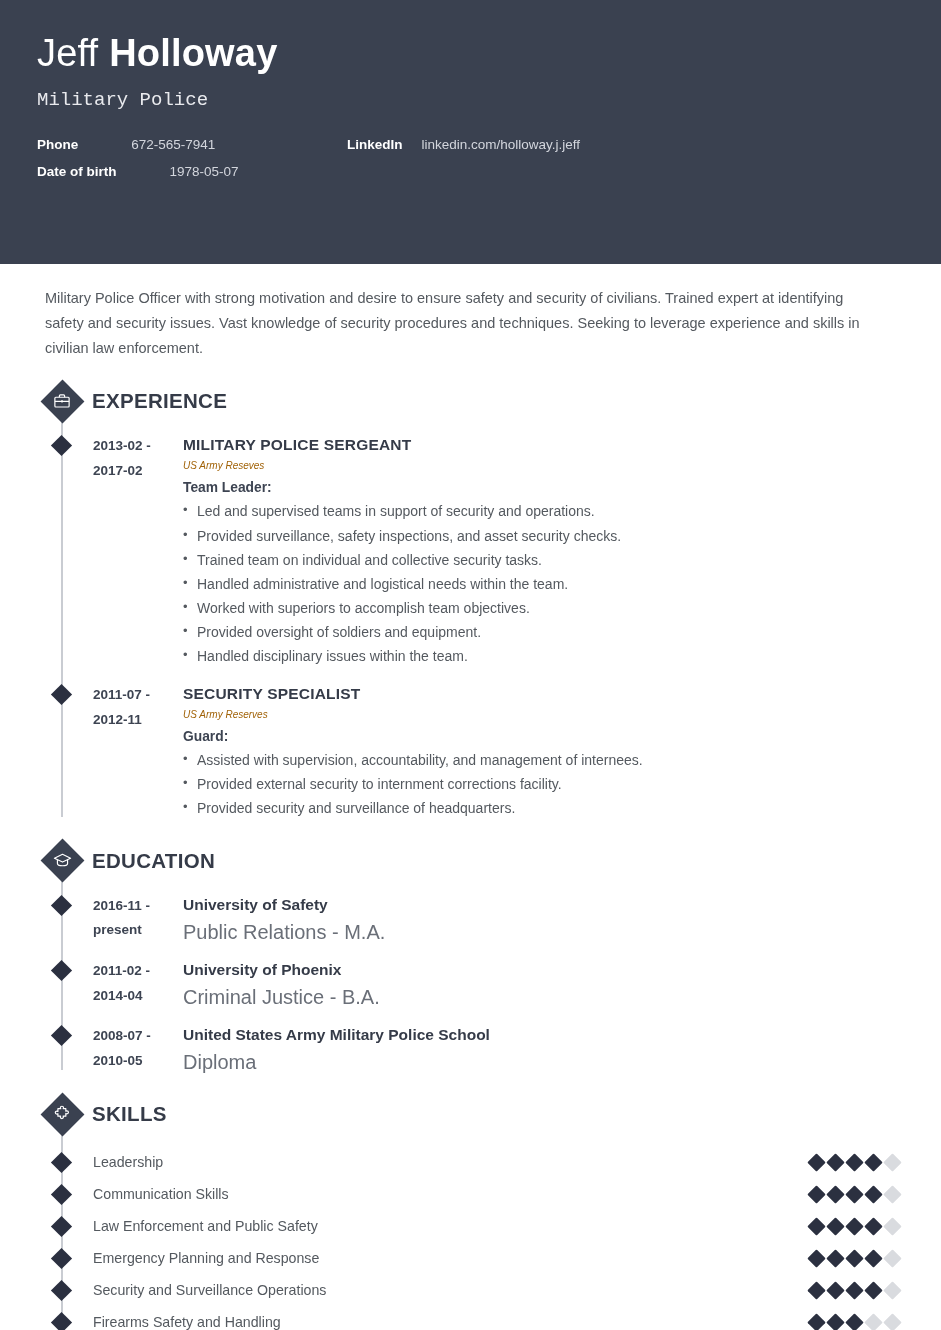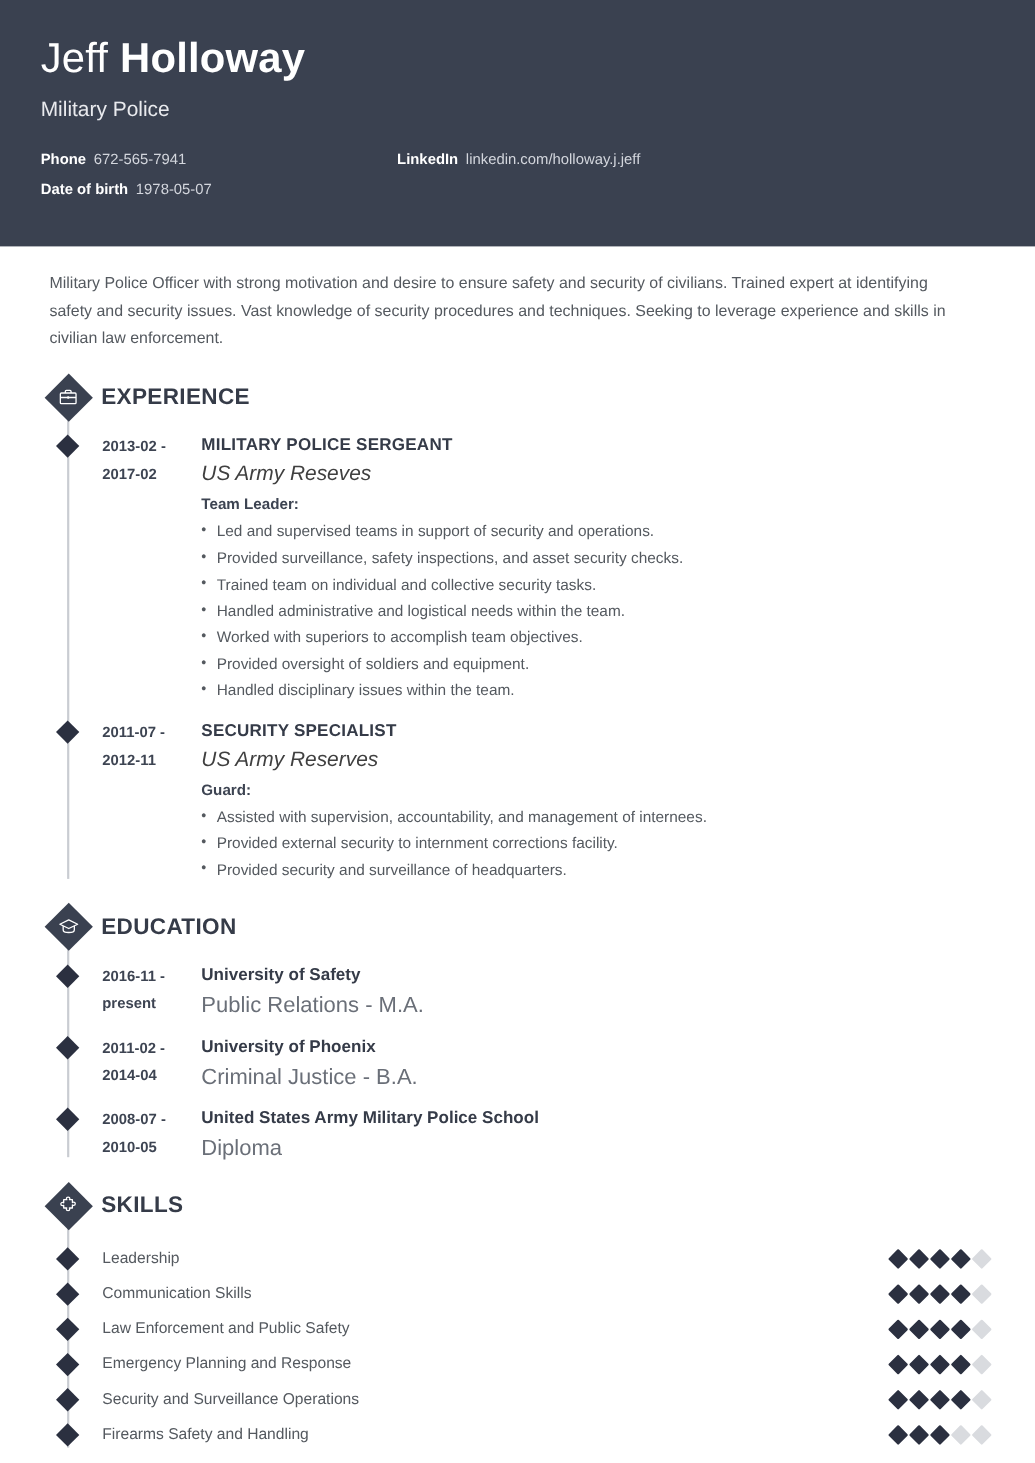--- a/index.html
+++ b/index.html
@@ -10,65 +10,68 @@
     background: #ffffff;
     font-family: "Liberation Sans", sans-serif;
     color: #3d4452;
     overflow: hidden;
   }
 
   
   .header {
     background: #3a4150;
     padding: 28px 37px 26px 37px;
-    height: 224px;
+    height: 264px;
   }
   .name {
     font-size: 38px;
     line-height: 1.0;
     color: #ffffff;
     font-weight: 400;
     letter-spacing: 0.2px;
     margin-top: 6px;
   }
   .name b { font-weight: 700; }
   .job-title {
     font-size: 19px;
     color: #e9eaee;
     font-weight: 400;
     margin-top: 17px;
+    font-family: Liberation Mono, monospace;
   }
   .contact-grid {
     margin-top: 26px;
     position: relative;
   }
   .contact-row {
     display: flex;
     align-items: baseline;
     margin-bottom: 12px;
     font-size: 13.5px;
+    gap: 46px;
   }
   .contact-label {
     font-weight: 700;
     color: #ffffff;
     margin-right: 7px;
     white-space: nowrap;
   }
   .contact-value {
     color: #d3d6dd;
     font-weight: 400;
   }
   .contact-left { width: 350px; }
   .contact-right {
     position: absolute;
-    left: 324px;
+    left: 310px;
     top: 0;
     display: flex;
     align-items: baseline;
     font-size: 13.5px;
+    gap: 12px;
   }
 
   
   .body-wrap {
     padding: 0 37px 0 37px;
     position: relative;
   }
 
   .summary {
     font-size: 14.5px;
@@ -154,23 +157,23 @@
     letter-spacing: 0.2px;
     line-height: 1.5;
   }
   .entry-school {
     font-size: 15.5px;
     font-weight: 700;
     color: #353b48;
     line-height: 1.5;
   }
   .entry-org {
-    font-size: 19px;
+    font-size: 10px;
     font-style: italic;
-    color: #404040;
+    color: #a16207;
     margin-top: 4px;
   }
   .entry-degree {
     font-size: 20px;
     color: #6a6f78;
     margin-top: 5px;
   }
   .entry-subtitle {
     font-size: 13.8px;
     font-weight: 700;

